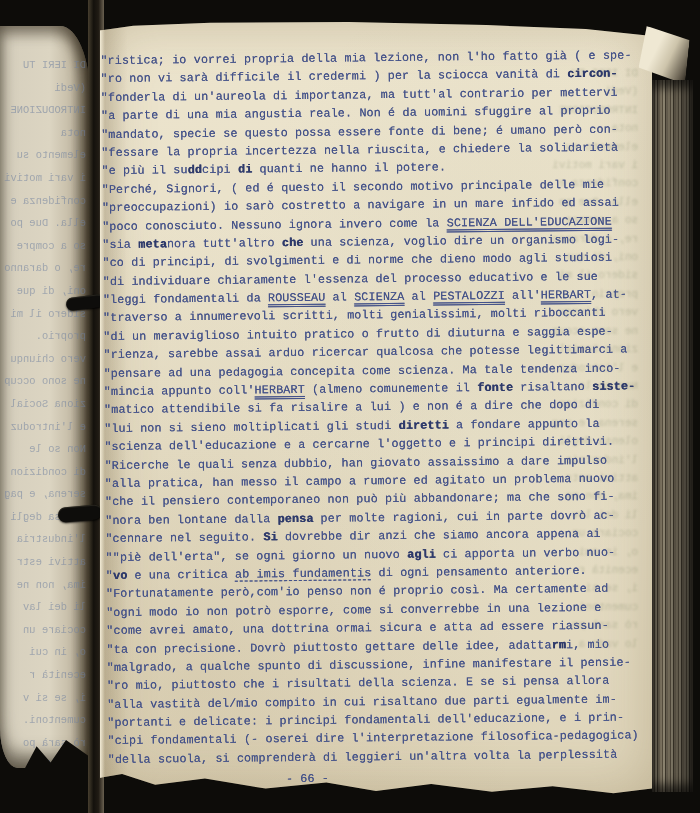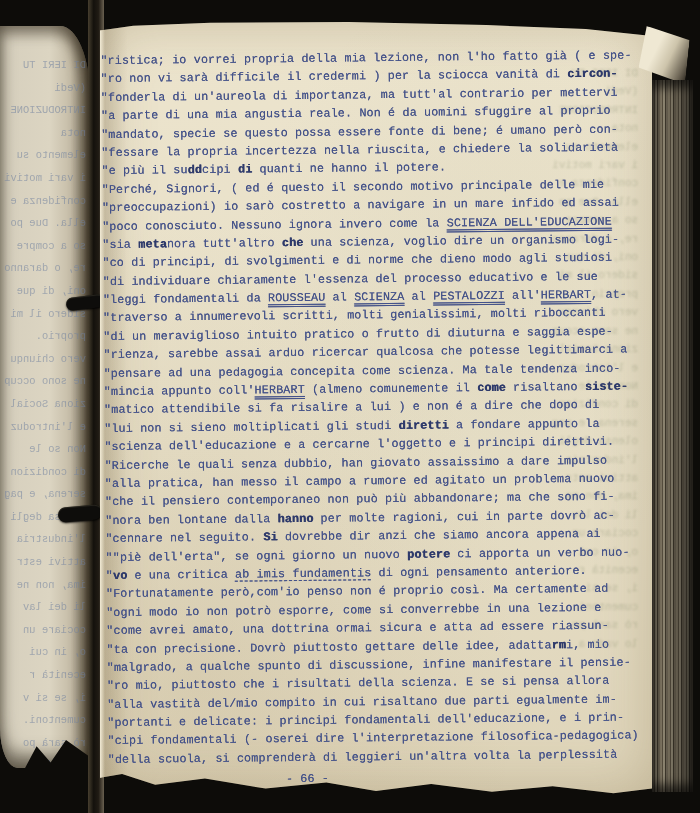--- a/index.html
+++ b/index.html
@@ -108,30 +108,30 @@
         <div class="line"><span>"preoccupazioni) io sarò costretto a navigare in un mare infido ed assai</span></div>
         <div class="line"><span>"poco conosciuto. Nessuno ignora invero come la </span><span class="seg-u">SCIENZA DELL'EDUCAZIONE</span></div>
         <div class="line"><span>"sia </span><span class="seg-b">meta</span><span>nora tutt'altro </span><span class="seg-b">che</span><span> una scienza, voglio dire un organismo logi-</span></div>
         <div class="line"><span>"co di principi, di svolgimenti e di norme che dieno modo agli studiosi</span></div>
         <div class="line"><span>"di individuare chiaramente l'essenza del processo educativo e le sue</span></div>
         <div class="line"><span>"leggi fondamentali da </span><span class="seg-u">ROUSSEAU</span><span> al </span><span class="seg-u">SCIENZA</span><span> al </span><span class="seg-u">PESTALOZZI</span><span> all'</span><span class="seg-u">HERBART</span><span>, at-</span></div>
         <div class="line"><span>"traverso a innumerevoli scritti, molti genialissimi, molti riboccanti</span></div>
         <div class="line"><span>"di un meraviglioso intuito pratico o frutto di diuturna e saggia espe-</span></div>
         <div class="line"><span>"rienza, sarebbe assai arduo ricercar qualcosa che potesse legittimarci a</span></div>
         <div class="line"><span>"pensare ad una pedagogia concepita come scienza. Ma tale tendenza inco-</span></div>
-        <div class="line"><span>"mincia appunto coll'</span><span class="seg-u">HERBART</span><span> (almeno comunemente il </span><span class="seg-b">come</span><span> risaltano </span><span class="seg-b">siste-</span></div>
+        <div class="line"><span>"mincia appunto coll'</span><span class="seg-u">HERBART</span><span> (almeno comunemente il </span><span class="seg-b">fonte</span><span> risaltano </span><span class="seg-b">siste-</span></div>
         <div class="line"><span>"matico attendibile si fa risalire a lui ) e non é a dire che dopo di</span></div>
         <div class="line"><span>"lui non si sieno moltiplicati gli studi </span><span class="seg-b">diretti</span><span> a fondare appunto la</span></div>
         <div class="line"><span>"scienza dell'educazione e a cercarne l'oggetto e i principi direttivi.</span></div>
         <div class="line"><span>"Ricerche le quali senza dubbio, han giovato assaissimo a dare impulso</span></div>
         <div class="line"><span>"alla pratica, han messo il campo a rumore ed agitato un problema nuovo</span></div>
         <div class="line"><span>"che il pensiero contemporaneo non può più abbandonare; ma che sono fi-</span></div>
-        <div class="line"><span>"nora ben lontane dalla </span><span class="seg-b">hanno</span><span> per molte ragioni, cui in parte dovrò ac-</span></div>
+        <div class="line"><span>"nora ben lontane dalla </span><span class="seg-b">pensa</span><span> per molte ragioni, cui in parte dovrò ac-</span></div>
         <div class="line"><span>"cennare nel seguito. </span><span class="seg-b">Si</span><span> dovrebbe dir anzi che siamo ancora appena ai</span></div>
-        <div class="line"><span>""piè dell'erta", se ogni giorno un nuovo </span><span class="seg-b">potere</span><span> ci apporta un verbo nuo-</span></div>
+        <div class="line"><span>""piè dell'erta", se ogni giorno un nuovo </span><span class="seg-b">agli</span><span> ci apporta un verbo nuo-</span></div>
         <div class="line"><span>"</span><span class="seg-b">vo</span><span> e una critica </span><span class="seg-d">ab imis fundamentis</span><span> di ogni pensamento anteriore.</span></div>
         <div class="line"><span>"Fortunatamente però,com'io penso non é proprio così. Ma certamente ad</span></div>
         <div class="line"><span>"ogni modo io non potrò esporre, come si converrebbe in una lezione e</span></div>
         <div class="line"><span>"come avrei amato, una dottrina ormai sicura e atta ad essere riassun-</span></div>
         <div class="line"><span>"ta con precisione. Dovrò piuttosto gettare delle idee, adatta</span><span class="seg-b">rm</span><span>i, mio</span></div>
         <div class="line"><span>"malgrado, a qualche spunto di discussione, infine manifestare il pensie-</span></div>
         <div class="line"><span>"ro mio, piuttosto che i risultati della scienza. E se si pensa allora</span></div>
         <div class="line"><span>"alla vastità del/mio compito in cui risaltano due parti egualmente im-</span></div>
         <div class="line"><span>"portanti e delicate: i principi fondamentali dell'educazione, e i prin-</span></div>
         <div class="line"><span>"cipi fondamentali (- oserei dire l'interpretazione filosofica-pedagogica)</span></div>

